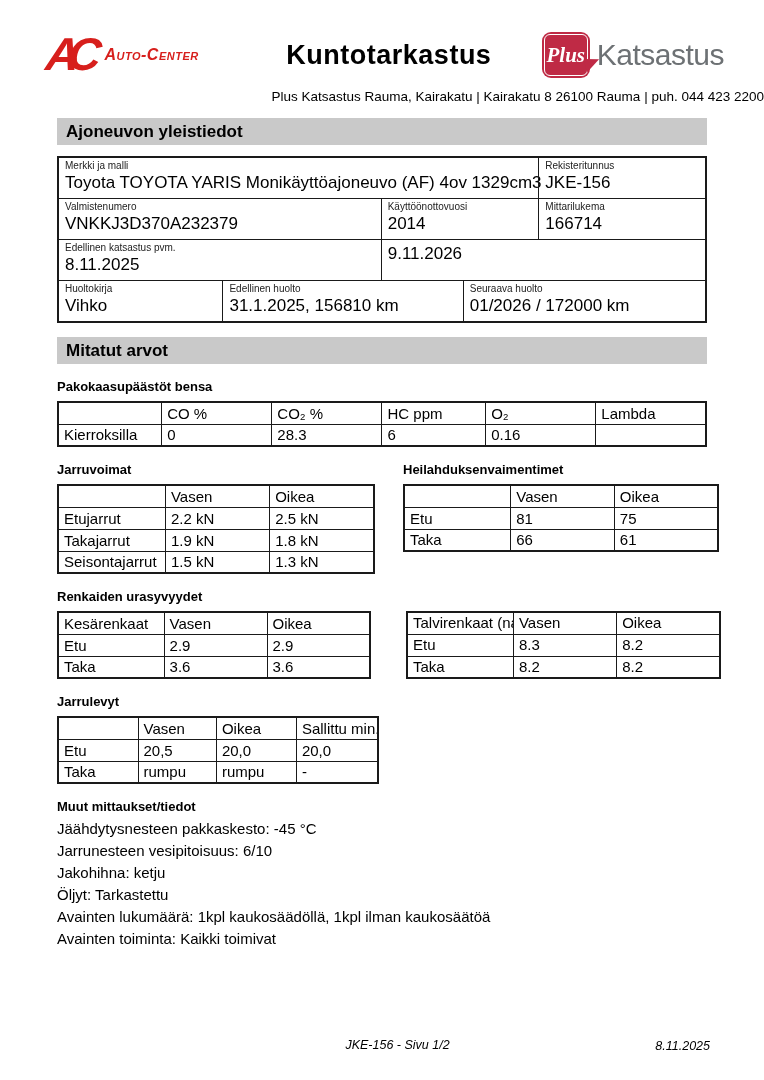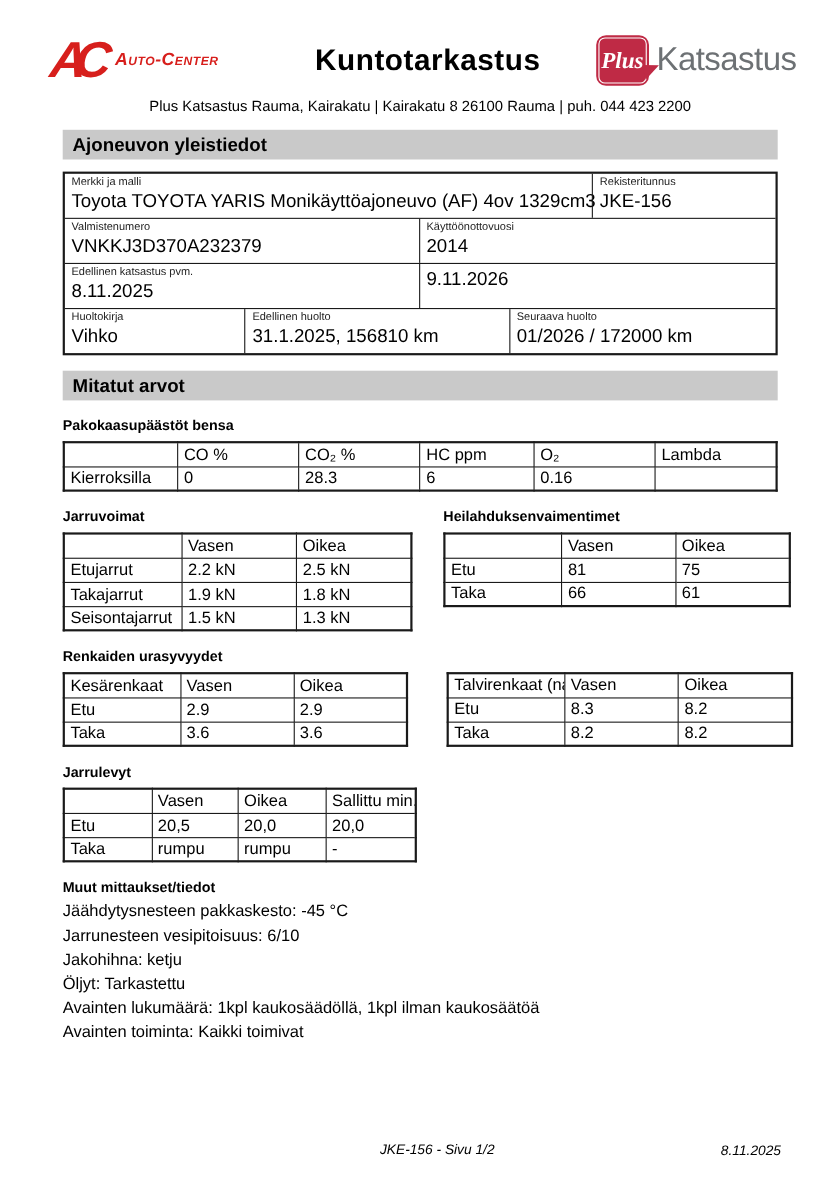--- a/index.html
+++ b/index.html
@@ -36,21 +36,21 @@
   .plus-badge::after{
     content:"";position:absolute;right:-10px;bottom:7px;width:0;height:0;
     border-left:15px solid var(--plus-red);border-top:4px solid transparent;
     border-bottom:10px solid transparent;transform:rotate(-14deg);
   }
   .plus-badge-text{
     position:relative;z-index:1;font-family:"Liberation Serif",serif;
     font-style:italic;font-weight:bold;color:#ffffff;font-size:21px;
   }
   .plus-brand{font-size:30px;font-weight:normal;color:var(--katsastus-gray);letter-spacing:-.5px;}
-  .address{text-align:center;font-size:13.5px;margin-top:11px;}
+  .address{text-align:right;font-size:13.5px;margin-top:11px;}
   
   .section-bar{
     margin:14px 57px 0;background:var(--section-bar-gray);height:27px;
     display:flex;align-items:center;padding-left:9px;font-size:17px;font-weight:bold;
   }
   
   .info-table{margin:11px 57px 0;border:2px solid var(--ink);}
   .info-row{display:flex;border-top:1px solid var(--ink);}
   .info-row:first-child{border-top:none;}
   .info-cell{border-left:1px solid var(--ink);padding:2px 6px 3px;min-height:40px;}
@@ -117,20 +117,24 @@
     </div>
   </div>
   <div class="info-row">
     <div class="info-cell w498">
       <div class="info-label">Valmistenumero</div>
       <div class="info-value">VNKKJ3D370A232379</div>
     </div>
     <div class="info-cell w244">
       <div class="info-label">Käyttöönottovuosi</div>
       <div class="info-value">2014</div>
+    </div>
+    <div class="info-cell w258">
+      <div class="info-label">Mittarilukema</div>
+      <div class="info-value">166714</div>
     </div>
   </div>
   <div class="info-row">
     <div class="info-cell w498">
       <div class="info-label">Edellinen katsastus pvm.</div>
       <div class="info-value">8.11.2025</div>
     </div>
     <div class="info-cell w502">
       <div class="info-value">9.11.2026</div>
     </div>

